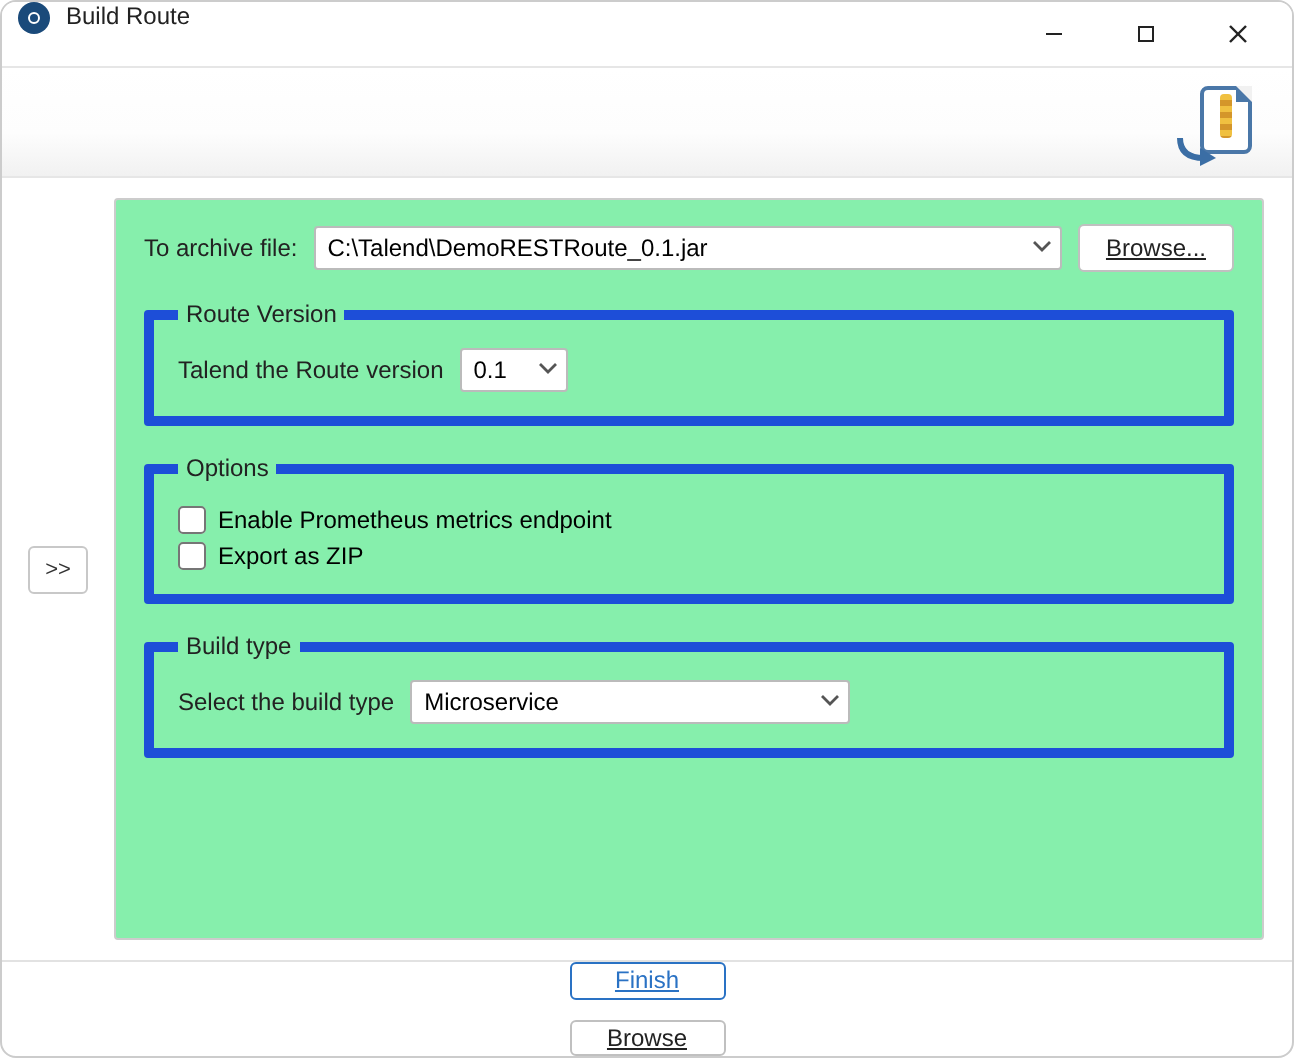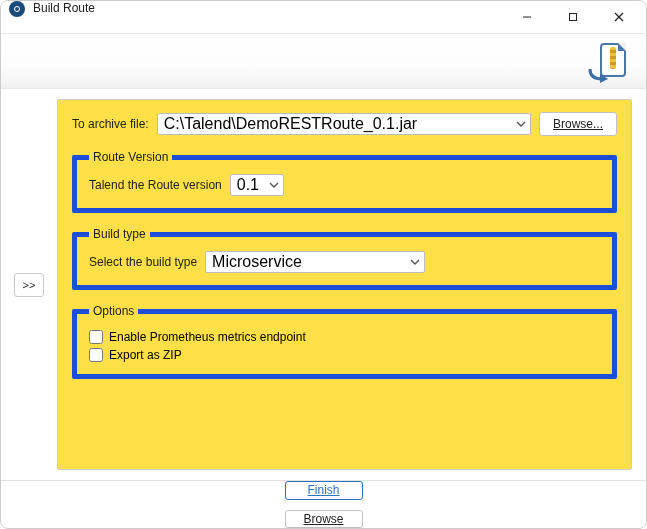--- a/index.html
+++ b/index.html
@@ -85,37 +85,37 @@
       background: #fff;
       display:flex; align-items:center; justify-content:center;
       font-size: 11px; color: #333;
       cursor: pointer;
     }
     .content-panel {
       flex: 1;
       margin: 10px 14px 10px 0;
       border: 1px solid #ccc;
       border-radius: 2px;
-      background: #fde047;
+      background: #86efac;
       padding: 12px 14px;
       display: flex;
       flex-direction: column;
       gap: 14px;
     }
 
     .row { display:flex; align-items:center; gap: 8px; }
     .row label { color: #222; white-space: nowrap; }
     .combo {
       height: 22px;
       border: 1px solid #bbb;
       border-radius: 2px;
       background: #fff;
       display: flex; align-items: center;
       padding: 0 4px 0 6px;
-      font-size: 16px;
+      font-size: 12px;
       flex: 1;
       min-width: 0;
     }
     .combo.small { flex: 0 0 54px; }
     .combo.medium { flex: 0 0 220px; }
     .combo .txt { flex:1; overflow:hidden; text-overflow:ellipsis; white-space:nowrap; }
     .combo .chev { color: #555; }
     .btn {
       border: 1px solid #c0c0c0;
       border-radius: 3px;
@@ -222,45 +222,45 @@
           <span class="chev">
             <svg width="10" height="10" viewBox="0 0 10 10">
                 <path d="M1 3 L5 7 L9 3" fill="none" stroke="#555" stroke-width="1.4"></path>
               </svg>
           </span>
         </div>
       </div>
     </fieldset>
 
     <fieldset>
+      <legend>Options</legend>
+      <div class="checkbox-row">
+        <input type="checkbox" style="">
+        <label>Enable Prometheus metrics endpoint</label>
+      </div>
+      <div class="checkbox-row">
+        <input type="checkbox" style="">
+        <label>Export as ZIP</label>
+      </div>
+    </fieldset>
+
+    <fieldset>
       <legend>Build type</legend>
       <div class="row">
         <label>Select the build type</label>
         <div class="combo medium">
           <span class="txt">Microservice</span>
           <span class="chev">
             <svg width="10" height="10" viewBox="0 0 10 10">
                 <path d="M1 3 L5 7 L9 3" fill="none" stroke="#555" stroke-width="1.4"></path>
               </svg>
           </span>
         </div>
       </div>
     </fieldset>
 
-    <fieldset>
-      <legend>Options</legend>
-      <div class="checkbox-row">
-        <input type="checkbox" style="">
-        <label>Enable Prometheus metrics endpoint</label>
-      </div>
-      <div class="checkbox-row">
-        <input type="checkbox" style="">
-        <label>Export as ZIP</label>
-      </div>
-    </fieldset>
-
   </div>
 </div>
 
 <div class="footer">
   <button class="btn primary">Finish</button>
   <button class="btn">Browse</button>
 </div>
 
 </body></html>

